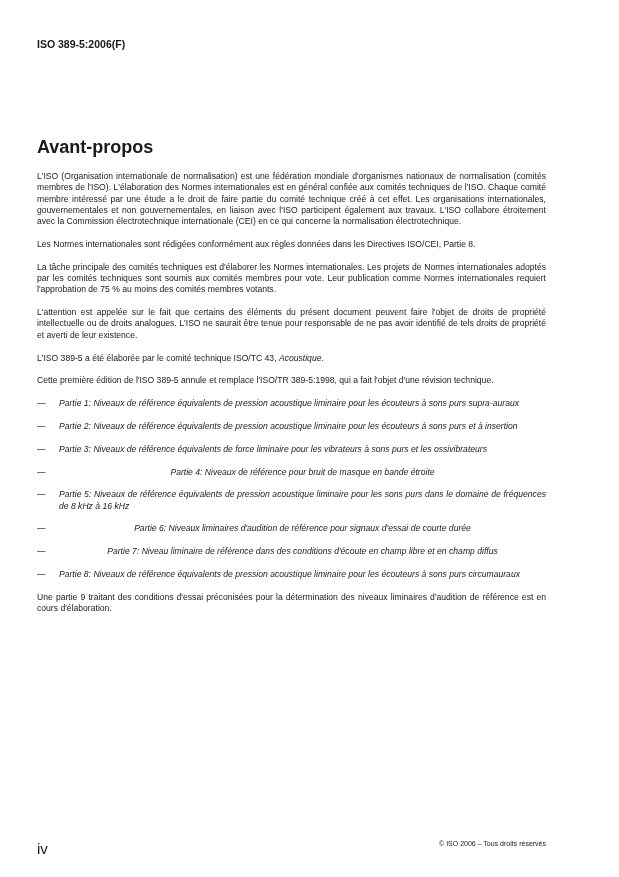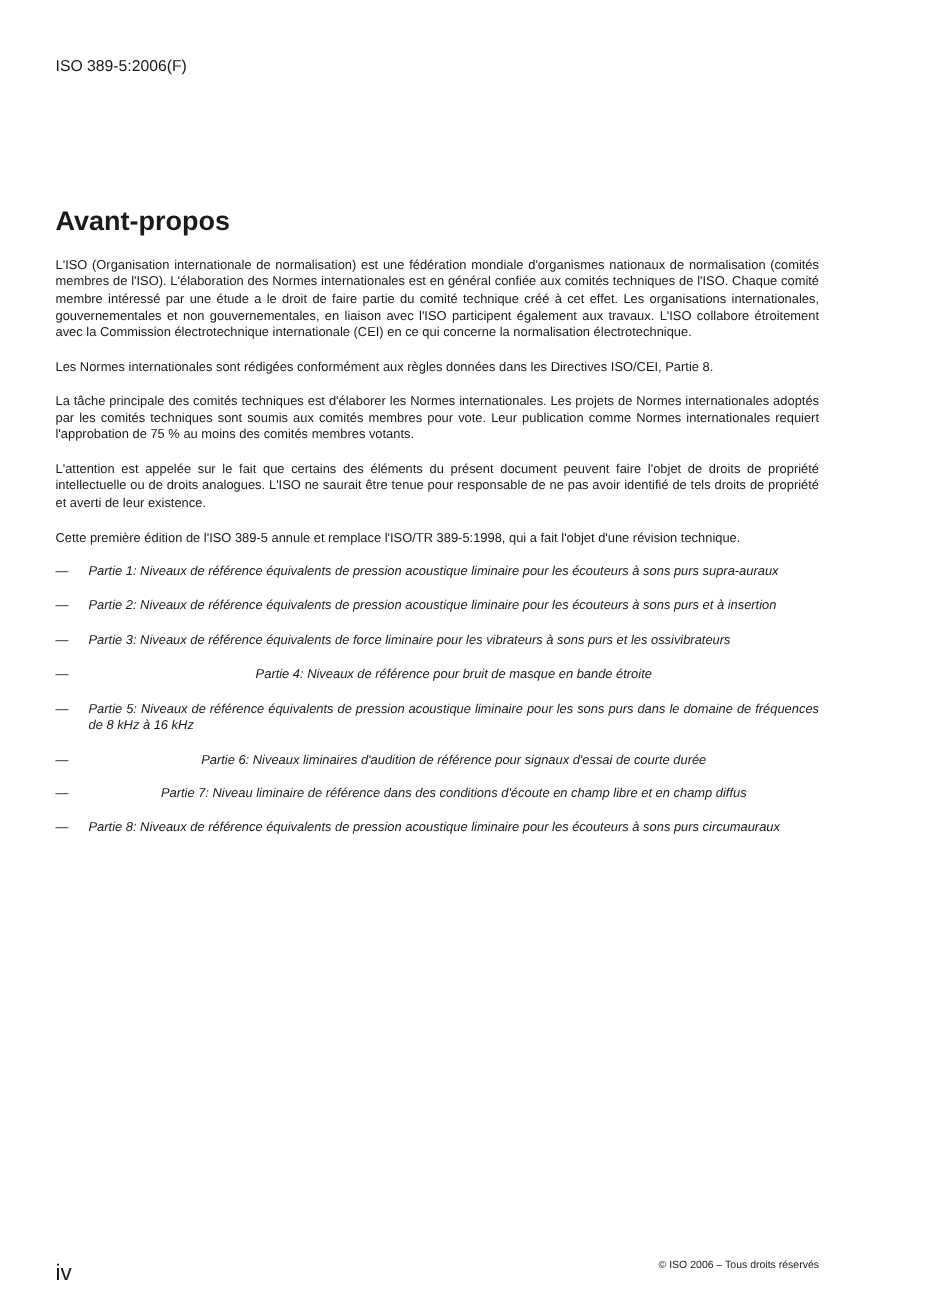--- a/index.html
+++ b/index.html
@@ -1,18 +1,18 @@
 <!DOCTYPE html>
 <html><head>
   <meta charset="utf-8">
   <style>
     html, body { margin: 0; padding: 0; background: #ffffff; }
     body { width: 619px; height: 877px; position: relative; overflow: hidden;
       font-family: "Liberation Sans", sans-serif; color: #1a1a1a; }
-    .hdr { position: absolute; left: 37px; top: 38px; font-size: 10.5px; font-weight: normal; }
+    .hdr { position: absolute; left: 37px; top: 38px; font-size: 10.5px; font-weight: bold; }
     .title { position: absolute; left: 37px; top: 137px; font-size: 18px; font-weight: bold; }
     .body { position: absolute; left: 37px; top: 171px; width: 509px; font-size: 8.6px; line-height: 11.3px; }
     .body p { margin: 0 0 11.5px 0; text-align: justify; }
     .body p.nj { text-align: left; }
     .li { display: flex; margin: 0 0 11.5px 0; }
     .li .dash { width: 22px; flex: 0 0 22px; }
     .li .txt { flex: 1; font-style: italic; text-align: justify; }
     .li .txt.nj { text-align: center; }
     .ital { font-style: italic; }
     .ftl { position: absolute; left: 37px; top: 840px; font-size: 15px; }
@@ -23,20 +23,21 @@
 
 <div class="hdr">ISO 389-5:2006(F)</div>
 
 <h1 class="title" style="margin:0">Avant-propos</h1>
 
 <div class="body">
   <p>L'ISO (Organisation internationale de normalisation) est une fédération mondiale d'organismes nationaux de normalisation (comités membres de l'ISO). L'élaboration des Normes internationales est en général confiée aux comités techniques de l'ISO. Chaque comité membre intéressé par une étude a le droit de faire partie du comité technique créé à cet effet. Les organisations internationales, gouvernementales et non gouvernementales, en liaison avec l'ISO participent également aux travaux. L'ISO collabore étroitement avec la Commission électrotechnique internationale (CEI) en ce qui concerne la normalisation électrotechnique.</p>
   <p class="nj">Les Normes internationales sont rédigées conformément aux règles données dans les Directives ISO/CEI, Partie 8.</p>
   <p>La tâche principale des comités techniques est d'élaborer les Normes internationales. Les projets de Normes internationales adoptés par les comités techniques sont soumis aux comités membres pour vote. Leur publication comme Normes internationales requiert l'approbation de 75 % au moins des comités membres votants.</p>
   <p>L'attention est appelée sur le fait que certains des éléments du présent document peuvent faire l'objet de droits de propriété intellectuelle ou de droits analogues. L'ISO ne saurait être tenue pour responsable de ne pas avoir identifié de tels droits de propriété et averti de leur existence.</p>
+  <p class="nj"><span>L'ISO 389-5 a été élaborée par le comité technique ISO/TC 43, </span><span class="ital">Acoustique</span><span>.</span></p>
   <p class="nj">Cette première édition de l'ISO 389-5 annule et remplace l'ISO/TR 389-5:1998, qui a fait l'objet d'une révision technique.</p>
 
   <div>
     <div class="li">
         <span class="dash">—</span>
         <span class="txt">Partie 1: Niveaux de référence équivalents de pression acoustique liminaire pour les écouteurs à sons purs supra-auraux</span>
       </div>
     <div class="li">
         <span class="dash">—</span>
         <span class="txt">Partie 2: Niveaux de référence équivalents de pression acoustique liminaire pour les écouteurs à sons purs et à insertion</span>
@@ -60,16 +61,17 @@
     <div class="li">
         <span class="dash">—</span>
         <span class="txt nj">Partie 7: Niveau liminaire de référence dans des conditions d'écoute en champ libre et en champ diffus</span>
       </div>
     <div class="li">
         <span class="dash">—</span>
         <span class="txt">Partie 8: Niveaux de référence équivalents de pression acoustique liminaire pour les écouteurs à sons purs circumauraux</span>
       </div>
   </div>
 
+  <p>Une partie 9 traitant des conditions d'essai préconisées pour la détermination des niveaux liminaires d'audition de référence est en cours d'élaboration.</p>
 </div>
 
 <div class="ftl">iv</div>
 <div class="ftr">© ISO 2006 – Tous droits réservés</div>
 
 </body></html>

